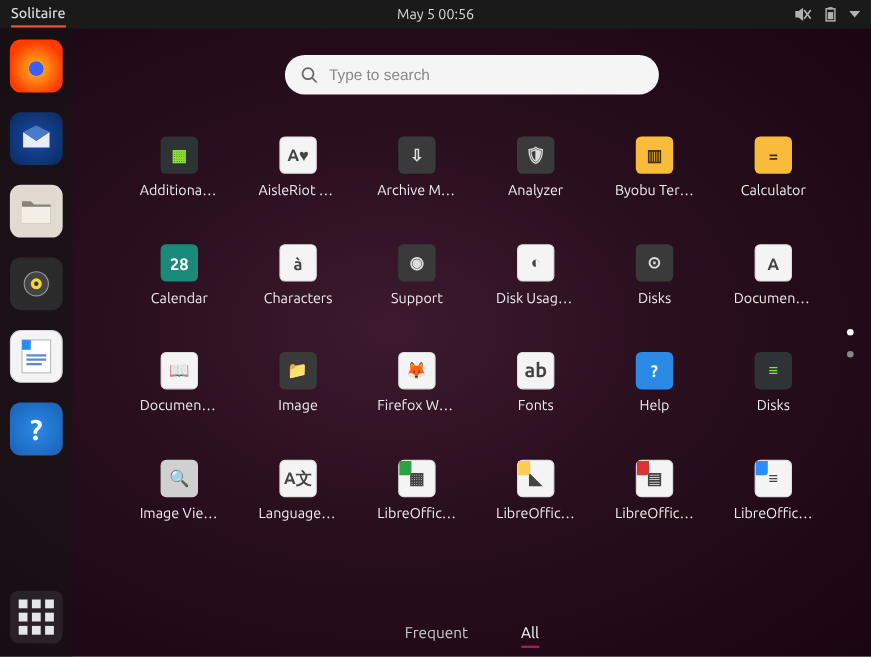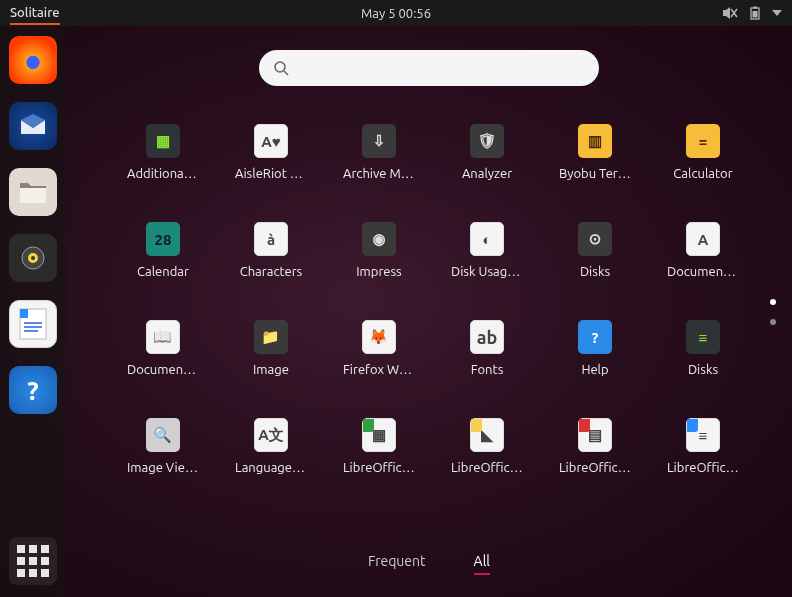--- a/index.html
+++ b/index.html
@@ -71,21 +71,21 @@
       display:flex; align-items:center; justify-content:center;
       font-size: 16px; font-weight:600;
     }
     .app-label {
       font-size: 13px; color:#eee; max-width: 72px;
       white-space: nowrap; overflow:hidden; text-overflow: ellipsis;
       text-align:center;
     }
 
     .bottom-tabs {
-      position:absolute; bottom: 22px; left:50%; transform:translateX(-50%);
+      position:absolute; bottom: 8px; left:50%; transform:translateX(-50%);
       display:flex; gap:48px; font-size:14px; color:#ccc;
     }
     .tab { cursor:pointer; padding-bottom:4px; }
     .tab.active { color:#fff; border-bottom: 2px solid #be185d; }
 
     .page-dots {
       position:absolute; right: 16px; top: 50%; transform:translateY(-50%);
       display:flex; flex-direction:column; gap:14px;
     }
     .page-dots .dot { width:6px; height:6px; border-radius:50%; background:#888; }
@@ -93,21 +93,21 @@
 
     
     .dk-firefox { background: radial-gradient(circle at 50% 55%, #3b5fff 18%, #ff9a1a 19%, #ff3b00 70%); }
     .dk-thunderbird { background: radial-gradient(circle at 50% 50%, #1a4aa8, #0a2a5a); }
     .dk-files { background: #e0dad0; }
     .dk-rhythmbox { background: #2b2b2b; }
     .dk-writer { background: #f4f4f4; border:1px solid #d6d6d6; }
     .dk-help { background: radial-gradient(circle,#2a8ae6,#1a5fb4); color:#fff; font-size:26px; font-weight:700; }
 
     
-    .bg-teal{background:#1b8a7a;color:#0f172a}
+    .bg-teal{background:#1b8a7a;color:#ffffff}
     .bg-white{background:#f4f4f4;color:#444;border:1px solid #ddd}
     .bg-dark{background:#3a3a3a;color:#ddd}
     .bg-darkg{background:#2e3436;color:#8ae234}
     .bg-orange{background:#f7bd3a;color:#4a2a00}
     .bg-grey{background:#d0d0d0;color:#555}
     .bg-blue{background:#2a8ae6;color:#fff}
     .bg-green{background:#2ea043}
     .bg-yel{background:#f9ce4f}
     .bg-red{background:#d33}
     .bg-az{background:#2b8cff}
@@ -181,20 +181,21 @@
       <span></span>
   </div>
 </div>
 
 <div class="overview">
   <div class="search-bar">
     <svg width="16" height="16" viewBox="0 0 16 16">
         <circle cx="7" cy="7" r="5" fill="none" stroke="#666" stroke-width="1.6"></circle>
         <line x1="11" y1="11" x2="15" y2="15" stroke="#666" stroke-width="1.6"></line>
       </svg>
+    <input type="text" placeholder="Type to search" style="">
   </div>
 
   <div class="app-grid" id="app-grid">
       <div class="app">
         <div class="app-icon bg-darkg">
           <span style="font-size: 15px;">▦</span>
         </div>
         <div class="app-label">Additional Drivers</div>
       </div>
       <div class="app">
@@ -236,21 +237,21 @@
       <div class="app">
         <div class="app-icon bg-white">
           <span style="font-size: 15px;">à</span>
         </div>
         <div class="app-label">Characters</div>
       </div>
       <div class="app">
         <div class="app-icon bg-dark">
           <span style="font-size: 15px;">◉</span>
         </div>
-        <div class="app-label">Impress</div>
+        <div class="app-label">Support</div>
       </div>
       <div class="app">
         <div class="app-icon bg-white">
           <span style="font-size: 15px;">◐</span>
         </div>
         <div class="app-label">Disk Usage Analyzer</div>
       </div>
       <div class="app">
         <div class="app-icon bg-dark">
           <span style="font-size: 15px;">⊙</span>

